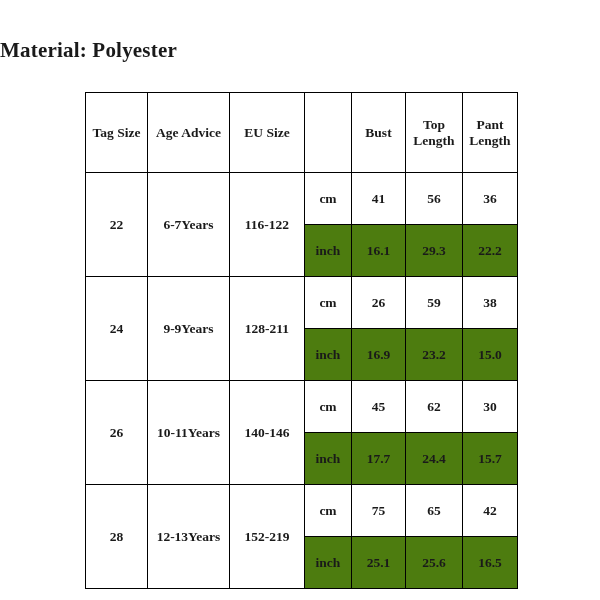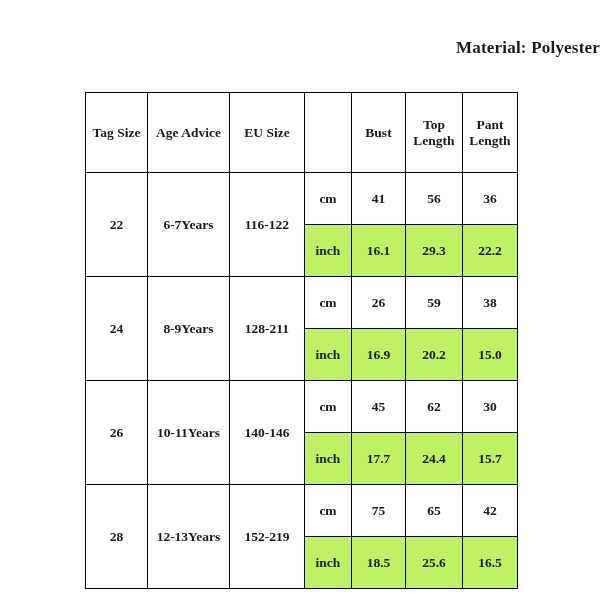--- a/index.html
+++ b/index.html
@@ -18,22 +18,22 @@
     position: relative;
     width: 600px;
     height: 600px;
     box-sizing: border-box;
   }
   .title {
     position: absolute;
     top: 38px;
     left: 0;
     width: 600px;
-    text-align: right;
-    font-size: 17px;
+    text-align: left;
+    font-size: 21px;
     font-weight: bold;
     letter-spacing: 0.2px;
   }
   table.size-table {
     position: absolute;
     top: 92px;
     left: 85px;
     width: 428px;
     border-collapse: collapse;
     table-layout: fixed;
@@ -60,21 +60,21 @@
     height: 79px;
     line-height: 1.15;
   }
   thead th.blank {
     border-bottom: 1px solid #000;
   }
   tbody td {
     height: 51px;
   }
   tbody td.shaded {
-    background: #bef264;
+    background: #4d7c0f;
     font-family: Liberation Serif, serif;
   }
   .hdr-two-line {
     display: block;
     line-height: 1.15;
   }
 </style>
 </head>
 <body>
 
@@ -122,31 +122,31 @@
       </tr>
       <tr>
         <td class="shaded">inch</td>
         <td class="shaded">16.1</td>
         <td class="shaded">29.3</td>
         <td class="shaded">22.2</td>
       </tr>
 
       <tr>
         <td rowspan="2">24</td>
-        <td rowspan="2">8-9Years</td>
+        <td rowspan="2">9-9Years</td>
         <td rowspan="2">128-211</td>
         <td>cm</td>
         <td>26</td>
         <td>59</td>
         <td>38</td>
       </tr>
       <tr>
         <td class="shaded">inch</td>
         <td class="shaded">16.9</td>
-        <td class="shaded">20.2</td>
+        <td class="shaded">23.2</td>
         <td class="shaded">15.0</td>
       </tr>
 
       <tr>
         <td rowspan="2">26</td>
         <td rowspan="2">10-11Years</td>
         <td rowspan="2">140-146</td>
         <td>cm</td>
         <td>45</td>
         <td>62</td>
@@ -163,21 +163,21 @@
         <td rowspan="2">28</td>
         <td rowspan="2">12-13Years</td>
         <td rowspan="2">152-219</td>
         <td>cm</td>
         <td>75</td>
         <td>65</td>
         <td>42</td>
       </tr>
       <tr>
         <td class="shaded">inch</td>
-        <td class="shaded">18.5</td>
+        <td class="shaded">25.1</td>
         <td class="shaded">25.6</td>
         <td class="shaded">16.5</td>
       </tr>
 
     </tbody>
   </table>
 
 </div>
 
 </body></html>

